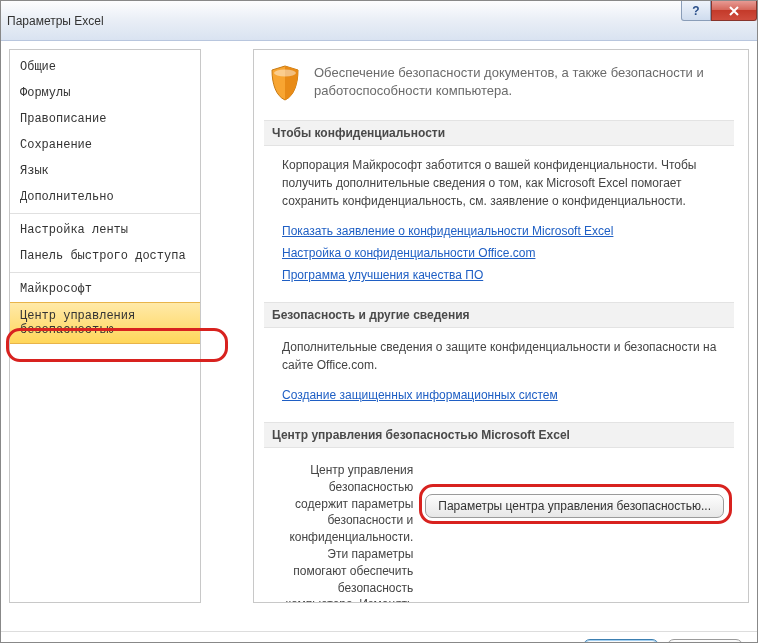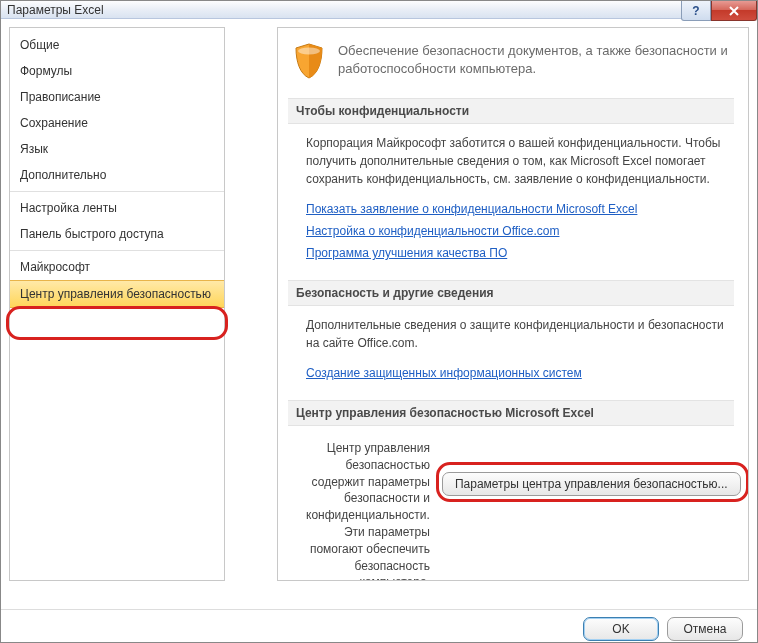--- a/index.html
+++ b/index.html
@@ -6,21 +6,21 @@
 body {
   font-family: "Segoe UI", Tahoma, sans-serif;
   font-size: 12px;
   background: #fff;
   width: 758px;
   height: 643px;
   overflow: hidden;
   border: 1px solid #888;
 }
 .titlebar {
-  height: 18px;
+  height: 40px;
   background: linear-gradient(to bottom, #fdfdfe 0%, #e9eef6 50%, #d9e3f1 100%);
   border-bottom: 1px solid #b8c6de;
   display: flex;
   align-items: center;
   padding: 0 6px;
   position: relative;
 }
 .titlebar-title {
   font-size: 12px;
   color: #333;
@@ -56,24 +56,25 @@
   border-radius: 0 0 3px 0;
 }
 .tb-close svg { stroke: #fff; }
 .content-wrap {
   display: flex;
   height: 570px;
   padding: 8px;
   gap: 8px;
 }
 .sidebar {
-  width: 216px;
+  width: 192px;
   border: 1px solid #c8c8c8;
   background: #fff;
   padding: 4px 0;
+  font-family: Liberation Mono, monospace;
 }
 .sidebar-item {
   padding: 6px 10px;
   color: #333;
   cursor: pointer;
   position: relative;
 }
 .sidebar-item.selected {
   background: linear-gradient(to bottom, #ffe9a8, #ffd65a);
   border-top: 1px solid #e8b44a;

